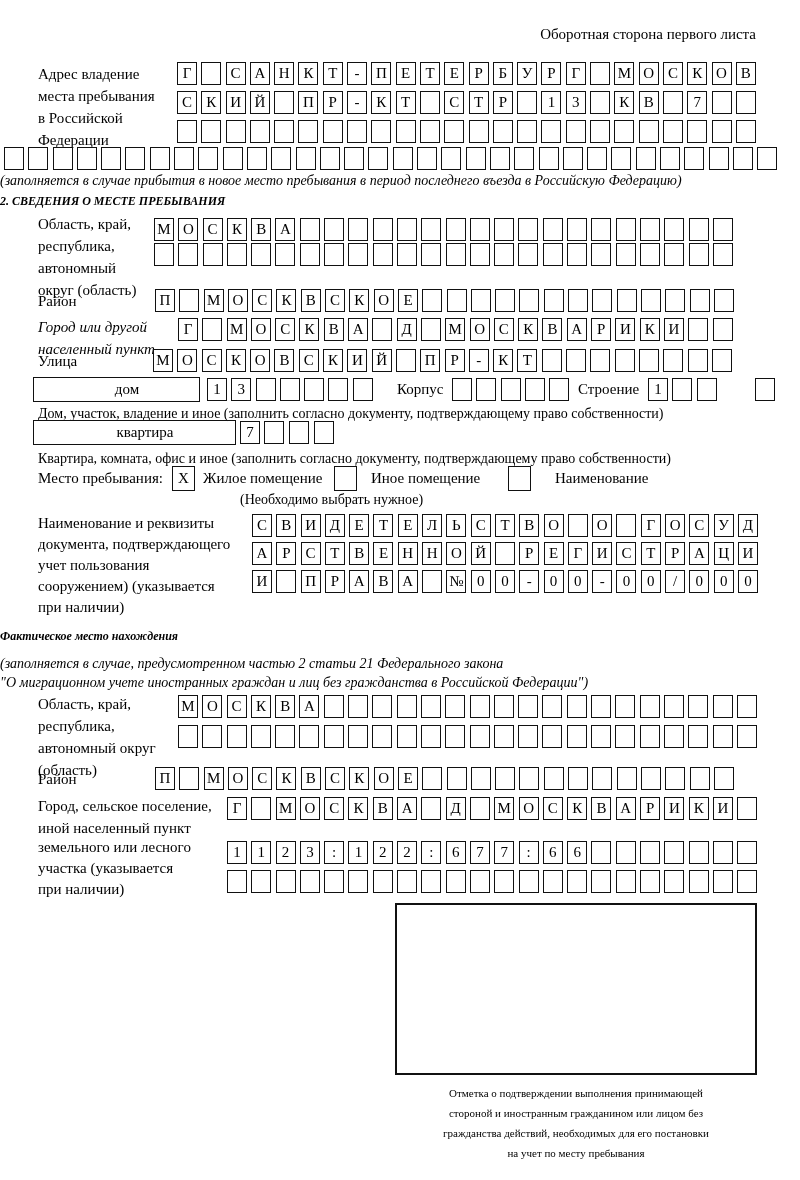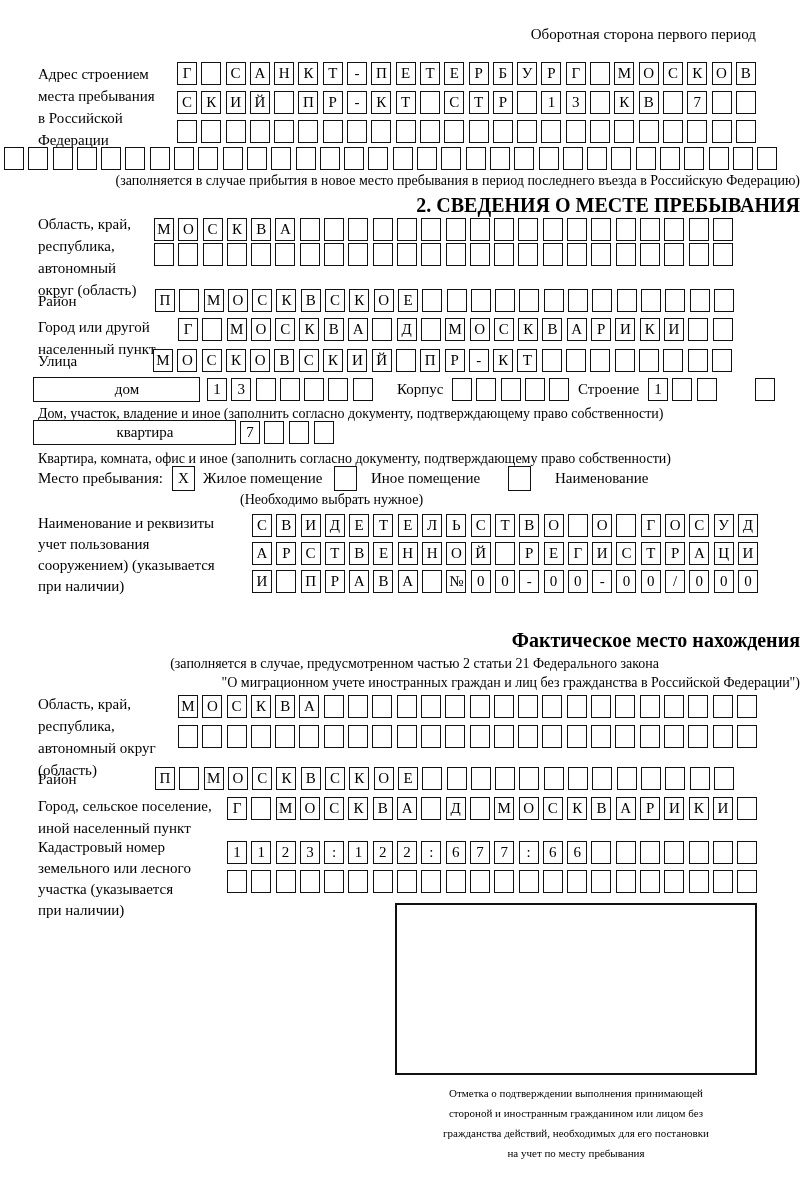--- a/index.html
+++ b/index.html
@@ -1,38 +1,38 @@
 <!DOCTYPE html>
 <html><head>
 <meta charset="utf-8">
 <style>
   html,body{margin:0;padding:0;background:#fff;}
   body{width:800px;height:1180px;position:relative;font-family:"Liberation Serif","DejaVu Serif",serif;color:#000;}
   .abs{position:absolute;}
   .lbl{font-size:15px;line-height:22px;}
   .lh21{line-height:21px;}
   .cap{font-size:14px;}
-  .center{text-align:right;}
-  .title{font-size:20px;font-weight:bold;}
+  .center{text-align:left;font-style:italic;}
+  .title{font-size:12px;font-weight:bold;}
   .boxrow{display:flex;gap:4.3px;}
   .cell{box-sizing:border-box;flex:0 0 20px;width:20px;height:23px;border:1.7px solid #111;
         display:inline-flex;align-items:center;justify-content:center;font-size:15px;line-height:1;}
   .fieldbox{box-sizing:border-box;border:1.8px solid #111;display:flex;align-items:center;justify-content:center;font-size:15px;padding-left:21px;}
   .checkbox{box-sizing:border-box;width:23px;height:25px;border:1.8px solid #111;display:flex;align-items:center;justify-content:center;font-size:15px;}
   .inline{font-size:15px;}
   .stampbox{box-sizing:border-box;border:2px solid #111;background:#fff;}
   .stampcap{font-size:11px;line-height:20px;text-align:center;}
 </style>
 </head>
 <body>
 
-<div class="abs inline" style="top:26px;right:44px;">Оборотная сторона первого период</div>
+<div class="abs inline" style="top:26px;right:44px;">Оборотная сторона первого листа</div>
 
 <div class="abs lbl" style="left:38px;top:63px;width:140px;">
-  <div>Адрес строением</div>
+  <div>Адрес владение</div>
   <div>места пребывания</div>
   <div>в Российской</div>
   <div>Федерации</div>
 </div>
 <div class="abs boxrow" style="left:177px;top:62px;">
     <span class="cell">Г</span>
     <span class="cell"></span>
     <span class="cell">С</span>
     <span class="cell">А</span>
     <span class="cell">Н</span>
@@ -226,21 +226,21 @@
     <span class="cell"></span>
     <span class="cell"></span>
     <span class="cell"></span>
     <span class="cell"></span>
     <span class="cell"></span>
     <span class="cell"></span>
     <span class="cell"></span>
     <span class="cell"></span>
   </div>
 
-<div class="abs lbl" style="left:38px;top:316px;width:150px;">
+<div class="abs lbl" style="left:38px;top:316px;width:150px;font-style:italic;">
   <div>Город или другой</div>
   <div>населенный пункт</div>
 </div>
 <div class="abs boxrow" style="left:178px;top:318px;">
     <span class="cell">Г</span>
     <span class="cell"></span>
     <span class="cell">М</span>
     <span class="cell">О</span>
     <span class="cell">С</span>
     <span class="cell">К</span>
@@ -335,20 +335,21 @@
 <div class="abs checkbox" style="left:172px;top:466px;">X</div>
 <div class="abs inline" style="left:203px;top:470px;">Жилое помещение</div>
 <div class="abs checkbox" style="left:334px;top:466px;"></div>
 <div class="abs inline" style="left:371px;top:470px;">Иное помещение</div>
 <div class="abs checkbox" style="left:508px;top:466px;"></div>
 <div class="abs inline" style="left:555px;top:470px;">Наименование</div>
 <div class="abs cap" style="left:240px;top:492px;">(Необходимо выбрать нужное)</div>
 
 <div class="abs lbl lh21" style="left:38px;top:513px;width:210px;">
   <div>Наименование и реквизиты</div>
+  <div>документа, подтверждающего</div>
   <div>учет пользования</div>
   <div>сооружением) (указывается</div>
   <div>при наличии)</div>
 </div>
 <div class="abs boxrow" style="left:252px;top:514px;">
     <span class="cell">С</span>
     <span class="cell">В</span>
     <span class="cell">И</span>
     <span class="cell">Д</span>
     <span class="cell">Е</span>
@@ -530,21 +531,20 @@
     <span class="cell">В</span>
     <span class="cell">А</span>
     <span class="cell">Р</span>
     <span class="cell">И</span>
     <span class="cell">К</span>
     <span class="cell">И</span>
     <span class="cell"></span>
   </div>
 
 <div class="abs lbl lh21" style="left:38px;top:837px;width:185px;">
-  <div>Кадастровый номер</div>
   <div>земельного или лесного</div>
   <div>участка (указывается</div>
   <div>при наличии)</div>
 </div>
 <div class="abs boxrow" style="left:227px;top:841px;">
     <span class="cell">1</span>
     <span class="cell">1</span>
     <span class="cell">2</span>
     <span class="cell">3</span>
     <span class="cell">:</span>

